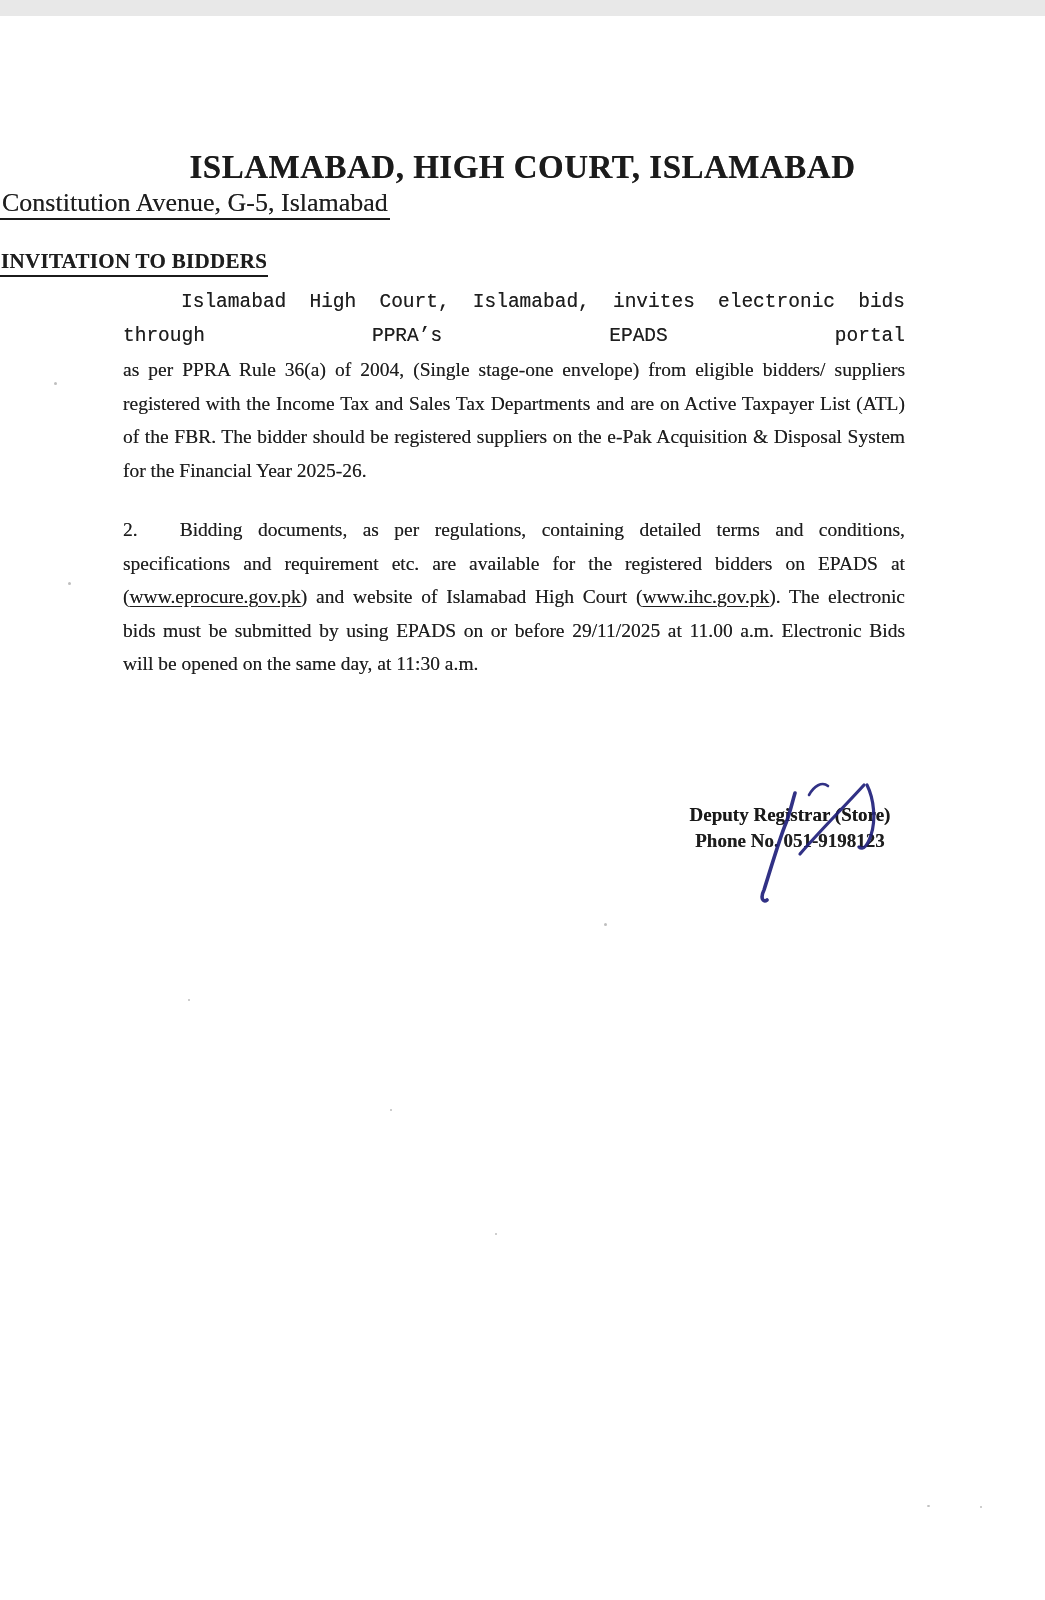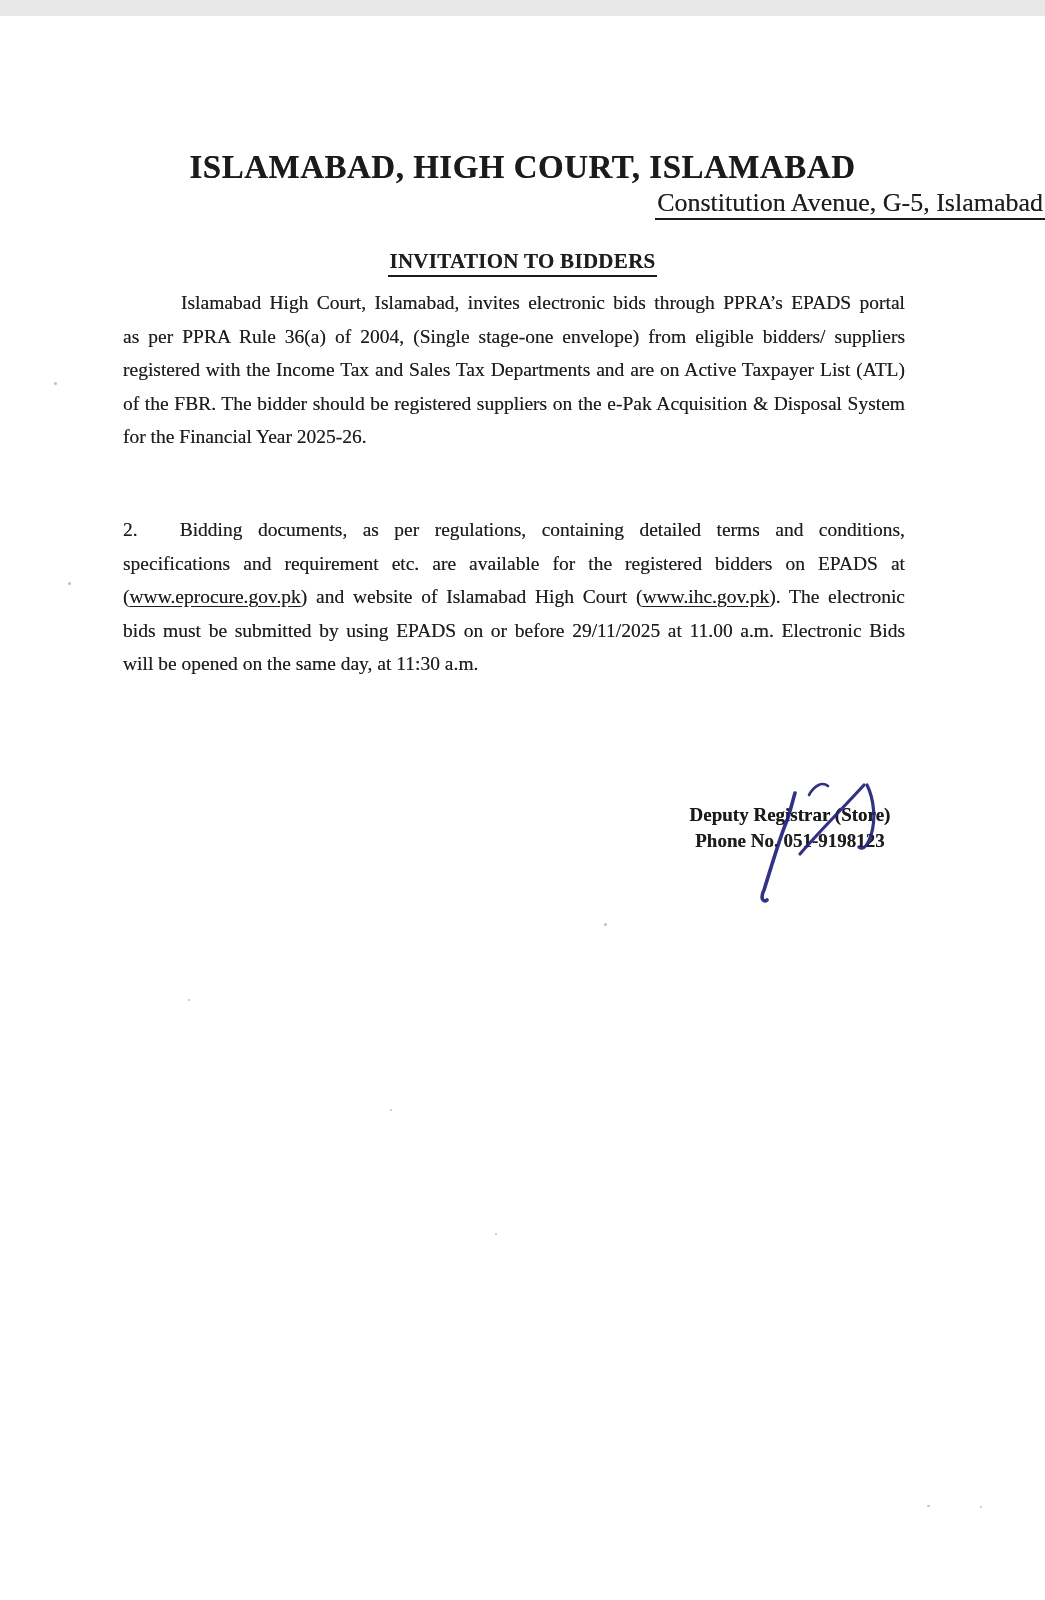--- a/index.html
+++ b/index.html
@@ -16,26 +16,26 @@
   .page *{text-shadow:0 0 0.6px rgba(30,30,30,0.65);}
 
   .doc-title{
     position:absolute;top:133px;left:0;width:100%;
     margin:0;text-align:center;
     font-size:33px;font-weight:bold;letter-spacing:0.5px;
     color:#1b1b1b;
   }
   .subtitle-row{
     position:absolute;top:172px;left:0;width:100%;
-    text-align:right;font-size:26px;
+    text-align:left;font-size:26px;
   }
   .subtitle-row .utext{border-bottom:2px solid #1b1b1b;padding:0 2px 1px 2px;}
   .heading-row{
     position:absolute;top:233px;left:0;width:100%;
-    text-align:center;font-size:21px;font-weight:bold;letter-spacing:0.3px;
+    text-align:left;font-size:21px;font-weight:bold;letter-spacing:0.3px;
   }
   .heading-row .utext{border-bottom:2.5px solid #1b1b1b;padding:0 1px 2px 1px;}
 
   .content{position:absolute;left:123px;top:0;width:782px;height:100%;}
   .para{
     position:absolute;left:0;width:782px;
     font-size:19.5px;line-height:33.5px;
   }
   .para-1{top:270px;}
   .para-2{top:497px;}
@@ -66,21 +66,21 @@
   <div class="subtitle-row">
     <span class="utext">Constitution Avenue, G-5, Islamabad</span>
   </div>
 
   <div class="heading-row">
     <span class="utext">INVITATION TO BIDDERS</span>
   </div>
 
   <div class="content">
     <div class="para para-1">
-        <div class="tline" style="text-indent: 58px;"><span class="">Islamabad High Court, Islamabad, invites electronic bids through PPRA’s EPADS portal</span></div>
+        <div class="tline" style="text-indent: 58px; font-family: Liberation Mono, monospace;"><span class="">Islamabad High Court, Islamabad, invites electronic bids through PPRA’s EPADS portal</span></div>
         <div class="tline"><span class="">as per PPRA Rule 36(a) of 2004, (Single stage-one envelope) from eligible bidders/ suppliers</span></div>
         <div class="tline"><span class="">registered with the Income Tax and Sales Tax Departments and are on Active Taxpayer List (ATL)</span></div>
         <div class="tline"><span class="">of the FBR. The bidder should be registered suppliers on the e-Pak Acquisition &amp; Disposal System</span></div>
         <div class="tline tlast"><span class="">for the Financial Year 2025-26.</span></div>
       </div>
     <div class="para para-2">
         <div class="tline"><span class="">2.</span><span class="gap" style="width: 42px;"></span><span class="">Bidding documents, as per regulations, containing detailed terms and conditions,</span></div>
         <div class="tline"><span class="">specifications and requirement etc. are available for the registered bidders on EPADS at</span></div>
         <div class="tline"><span class="">(</span><span class="u">www.eprocure.gov.pk</span><span class="">) and website of Islamabad High Court (</span><span class="u">www.ihc.gov.pk</span><span class="">). The electronic</span></div>
         <div class="tline"><span class="">bids must be submitted by using EPADS on or before 29/11/2025 at 11.00 a.m. Electronic Bids</span></div>

